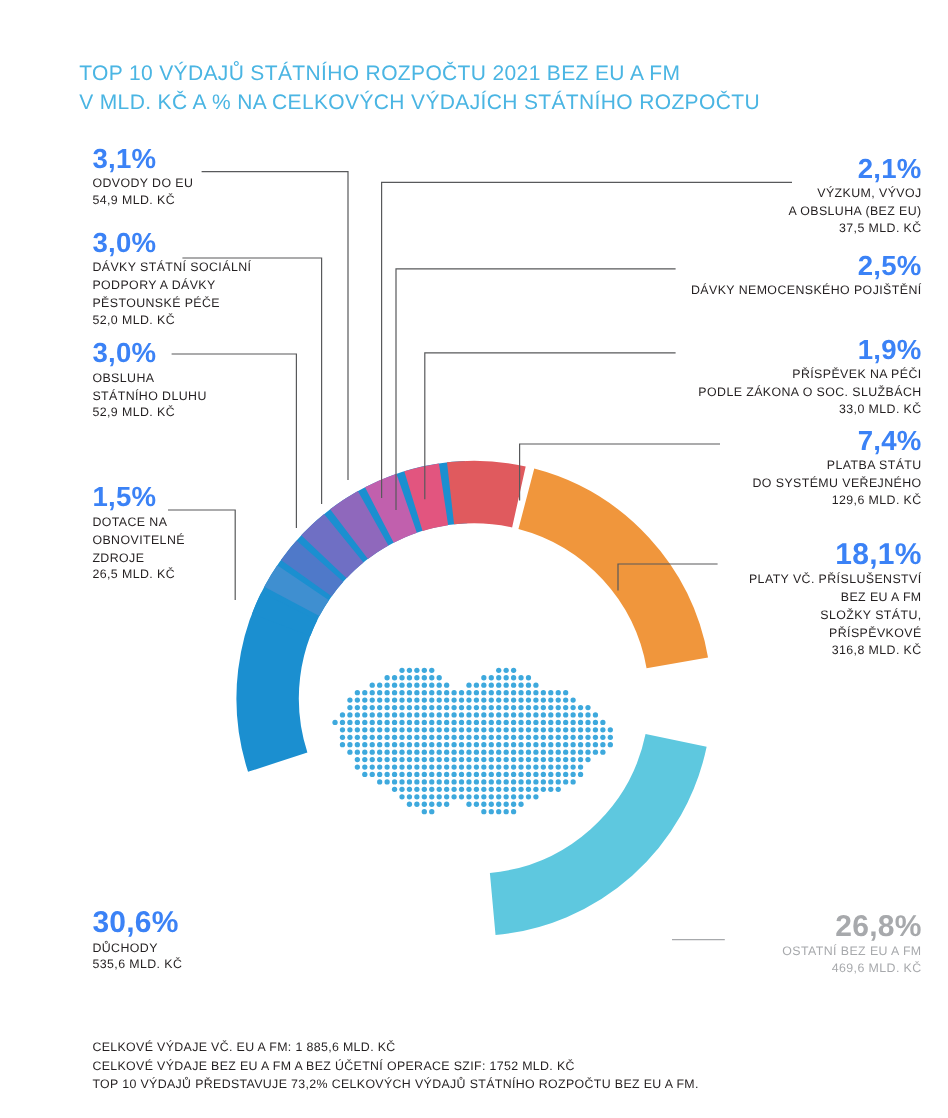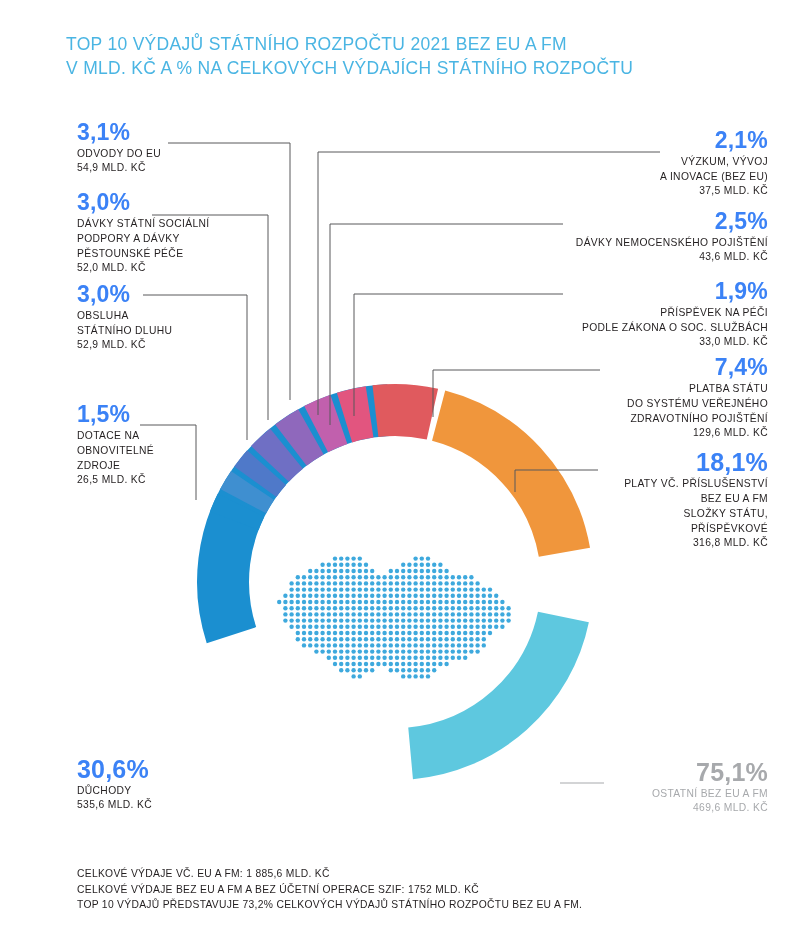--- a/index.html
+++ b/index.html
@@ -13,21 +13,21 @@
     position: relative;
     font-family: "Liberation Sans", sans-serif;
     color: #231f20;
     overflow: hidden;
   }
 
   
   .title {
     position: absolute;
     left: 66px;
-    top: 32px;
+    top: 49px;
     width: 700px;
     color: #4ab5e3;
     font-size: 17.5px;
     letter-spacing: 0.3px;
     line-height: 24px;
     font-weight: 400;
   }
   .title span { display: block; }
 
   
@@ -743,56 +743,54 @@
 
 <div class="lbl left" style="left:77px; top:757px;">
   <div class="pct" style="font-size:25px;">30,6%</div>
   <div class="nm">DŮCHODY</div>
   <div class="val">535,6 MLD. KČ</div>
 </div>
 
 <div class="lbl right" style="right:22px; top:128px; width:300px;">
   <div class="pct">2,1%</div>
   <div class="nm">VÝZKUM, VÝVOJ</div>
-  <div class="nm">A INOVACE (BEZ EU)</div>
+  <div class="nm">A OBSLUHA (BEZ EU)</div>
   <div class="val">37,5 MLD. KČ</div>
 </div>
 
 <div class="lbl right" style="right:22px; top:209px; width:350px;">
   <div class="pct">2,5%</div>
   <div class="nm">DÁVKY NEMOCENSKÉHO POJIŠTĚNÍ</div>
-  <div class="val">43,6 MLD. KČ</div>
 </div>
 
 <div class="lbl right" style="right:22px; top:279px; width:350px;">
   <div class="pct">1,9%</div>
   <div class="nm">PŘÍSPĚVEK NA PÉČI</div>
   <div class="nm">PODLE ZÁKONA O SOC. SLUŽBÁCH</div>
   <div class="val">33,0 MLD. KČ</div>
 </div>
 
 <div class="lbl right" style="right:22px; top:355px; width:330px;">
   <div class="pct">7,4%</div>
   <div class="nm">PLATBA STÁTU</div>
   <div class="nm">DO SYSTÉMU VEŘEJNÉHO</div>
-  <div class="nm">ZDRAVOTNÍHO POJIŠTĚNÍ</div>
   <div class="val">129,6 MLD. KČ</div>
 </div>
 
 <div class="lbl right" style="right:22px; top:450px; width:330px;">
   <div class="pct" style="font-size:25px;">18,1%</div>
   <div class="nm">PLATY VČ. PŘÍSLUŠENSTVÍ</div>
   <div class="nm">BEZ EU A FM</div>
   <div class="nm">SLOŽKY STÁTU,</div>
   <div class="nm">PŘÍSPĚVKOVÉ</div>
   <div class="val">316,8 MLD. KČ</div>
 </div>
 
 <div class="lbl right grey" style="right:22px; top:760px; width:330px;">
-  <div class="pct" style="font-size:25px;">75,1%</div>
+  <div class="pct" style="font-size:25px;">26,8%</div>
   <div class="nm">OSTATNÍ BEZ EU A FM</div>
   <div class="val">469,6 MLD. KČ</div>
 </div>
 
 <div class="footnotes">
   <div>CELKOVÉ VÝDAJE VČ. EU A FM: 1 885,6 MLD. KČ</div>
   <div>CELKOVÉ VÝDAJE BEZ EU A FM A BEZ ÚČETNÍ OPERACE SZIF: 1752 MLD. KČ</div>
   <div>TOP 10 VÝDAJŮ PŘEDSTAVUJE 73,2% CELKOVÝCH VÝDAJŮ STÁTNÍHO ROZPOČTU BEZ EU A FM.</div>
 </div>
 

